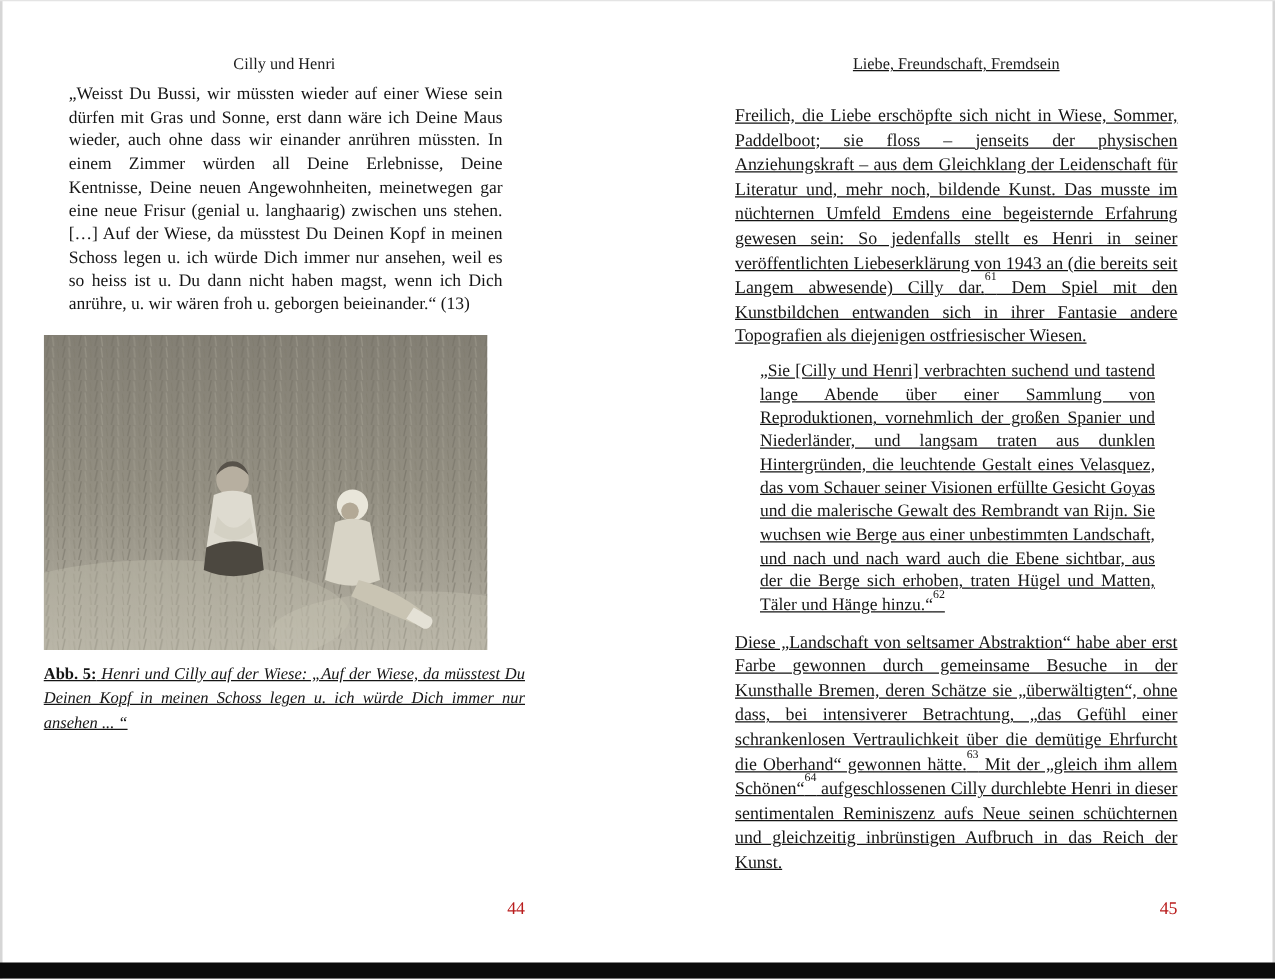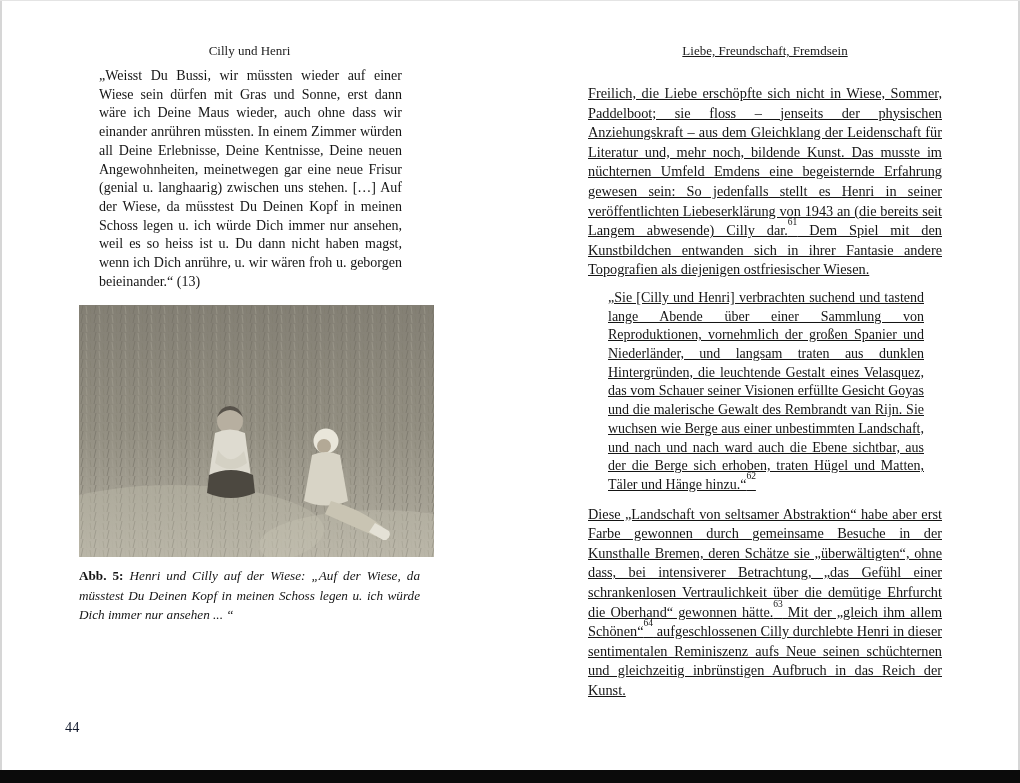--- a/index.html
+++ b/index.html
@@ -20,21 +20,21 @@
   .edge-top {
     position: absolute; top: 0; left: 0; width: 100%; height: 1px;
     background: #e4e4e4; z-index: 5;
   }
   .bottom-bar {
     position: absolute; bottom: 0; left: 0; width: 100%; height: 13px;
     background: #0b0b0b; z-index: 6;
   }
   .spread { display: flex; width: 1020px; height: 783px; }
   .page { box-sizing: border-box; width: 510px; height: 783px; position: relative; }
-  .page-left  { padding: 0 90px 0 79px; }
+  .page-left  { padding: 0 90px 0 35px; }
   .page-right { padding: 0 78px 0 78px; text-decoration: underline; }
 
   .running-header {
     padding-top: 44px;
     text-align: center;
     font-size: 13px;
     line-height: 14px;
     color: #1c1c1c;
   }
   .body-text {
@@ -53,36 +53,37 @@
     text-align: justify;
     hyphens: auto; -webkit-hyphens: auto;
   }
   figure { margin: 14px 0 0 0; padding: 0; }
   .photo { display: block; }
   figcaption {
     margin-top: 9px;
     font-size: 13.2px;
     line-height: 19.4px;
     text-align: justify;
+    text-decoration: underline;
   }
   figcaption .cap-label { font-weight: bold; font-style: normal; }
   figcaption em { font-style: italic; }
   .p-after-quote { margin-top: 10px; }
   sup.note {
     font-size: 9.5px;
     line-height: 0;
     position: relative;
     top: -0.45em;
   }
   .page-number {
     position: absolute;
     bottom: 47px;
-    text-align: left;
+    text-align: right;
     font-size: 14.3px;
-    color: #0f172a;
+    color: #b91c1c;
   }
   .page-left  .page-number { left: 65px; width: 355px; }
   .page-right .page-number { left: 78px; width: 354px; }
   em.inline-latin { font-style: italic; }
 </style>
 </head>
 <body>
 
 <div class="spread">
 
@@ -133,20 +134,21 @@
 
   <div class="page page-right">
     <div class="running-header">Liebe, Freundschaft, Fremdsein</div>
 
     <p class="body-text first-paragraph"><span>Freilich, die Liebe erschöpfte sich nicht in Wiese, Sommer, Paddelboot; sie floss – jenseits der physischen Anziehungskraft – aus dem Gleichklang der Leidenschaft für Literatur und, mehr noch, bildende Kunst. Das musste im nüchternen Umfeld Emdens eine begeisternde Erfahrung gewesen sein: So jedenfalls stellt es Henri in seiner veröffentlichten Liebeserklärung von 1943 an (die bereits seit Langem abwesende) Cilly dar.</span><sup class="note">61</sup><span> Dem Spiel mit den Kunstbildchen entwanden sich in ihrer Fantasie andere Topografien als diejenigen ostfriesischer Wiesen.</span></p>
 
     <p class="block-quote"><span>„Sie [Cilly und Henri] verbrachten suchend und tastend lange Abende über einer Sammlung von Reproduktionen, vornehmlich der großen Spanier und Niederländer, und langsam traten aus dunklen Hintergründen, die leuchtende Gestalt eines Velasquez, das vom Schauer seiner Visionen erfüllte Gesicht Goyas und die malerische Gewalt des Rembrandt van Rijn. Sie wuchsen wie Berge aus einer unbestimmten Landschaft, und nach und nach ward auch die Ebene sichtbar, aus der die Berge sich erhoben, traten Hügel und Matten, Täler und Hänge hinzu.“</span><sup class="note">62</sup></p>
 
     <p class="body-text p-after-quote"><span>Diese „Landschaft von seltsamer Abstraktion“ habe aber erst Farbe gewonnen durch gemeinsame Besuche in der Kunsthalle Bremen, deren Schätze sie „überwältigten“, ohne dass, bei intensiverer Betrachtung, „das Gefühl einer schrankenlosen Vertraulichkeit über die demütige Ehrfurcht die Oberhand“ gewonnen hätte.</span><sup class="note">63</sup><span> Mit der „gleich ihm allem Schönen“</span><sup class="note">64</sup><span> aufgeschlossenen Cilly durchlebte Henri in dieser sentimentalen Reminiszenz aufs Neue seinen schüchternen und gleichzeitig inbrünstigen Aufbruch in das Reich der Kunst.</span></p>
 
+    <div class="page-number">45</div>
   </div>
 
 </div>
 
 <div class="edge-left"></div>
 <div class="edge-right"></div>
 <div class="edge-top"></div>
 <div class="bottom-bar"></div>
 
 </body></html>

